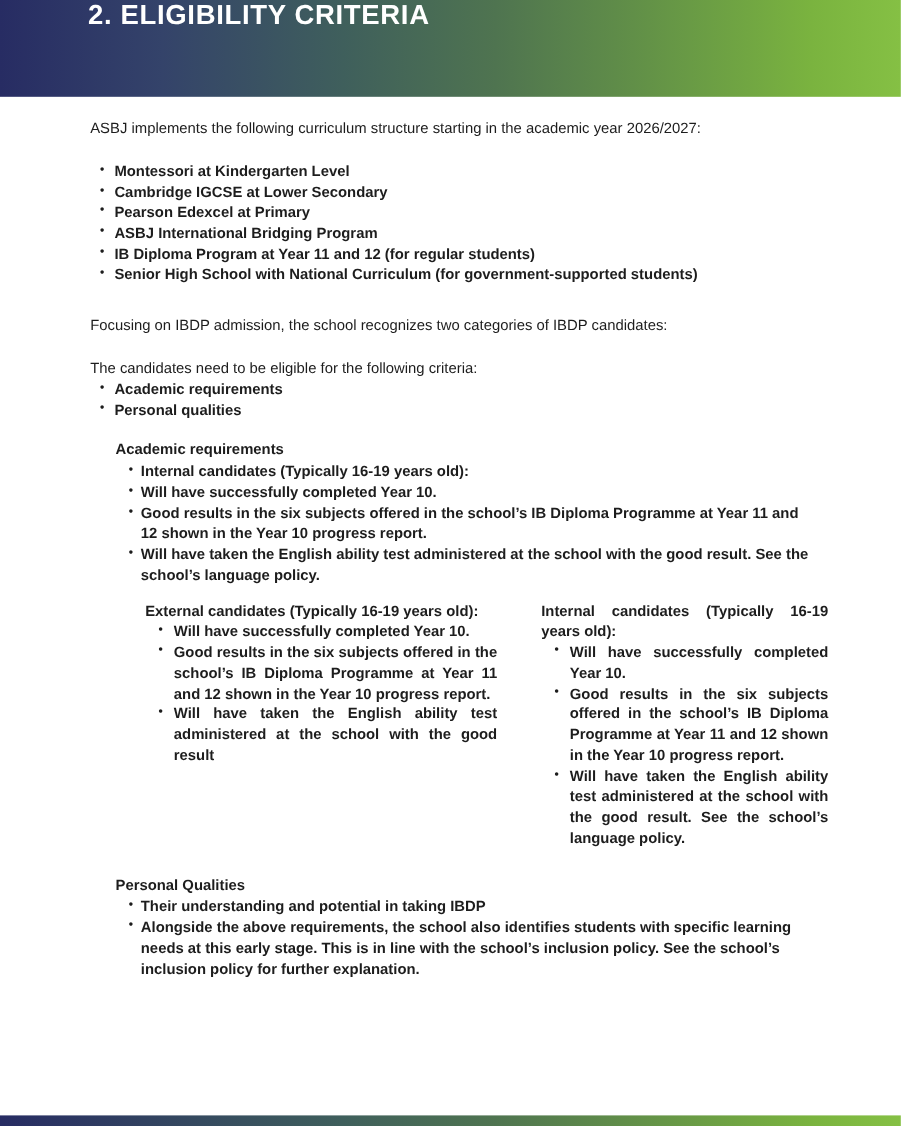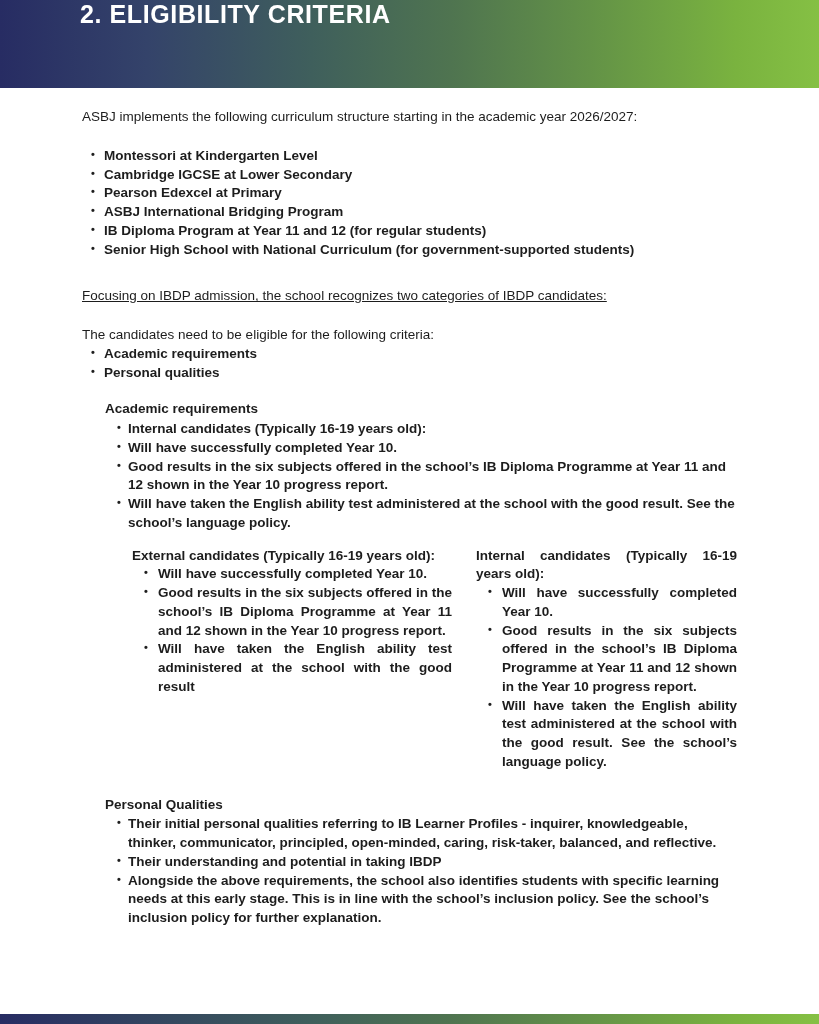--- a/index.html
+++ b/index.html
@@ -26,27 +26,27 @@
     font-size:13.5px;line-height:1.39;
   }
   p{margin:0;}
   ul{list-style:none;margin:0;padding:0;font-weight:bold;}
   li{position:relative;padding-left:22px;}
   li::before{
     content:"\2022";position:absolute;left:9px;top:0;
     font-size:11px;line-height:inherit;
   }
   .gap-top-20{margin-top:20px;}
-  .gap-top-28{margin-top:28px;text-decoration:underline;}
+  .gap-top-28{margin-top:28px;}
   .section{margin-left:23px;margin-top:18px;}
   .section-heading{font-weight:bold;margin:0 0 1px 0;}
   .section ul li{padding-left:23px;}
   .section ul li::before{left:12px;}
   .columns{
-    display:flex;gap:24px;
+    display:flex;gap:40px;
     margin-left:50px;margin-top:14px;
     width:605px;
   }
   .col{box-sizing:border-box;}
   .col-left{width:320px;flex:0 0 320px;}
   .col-right{width:261px;flex:0 0 261px;}
   .col-heading{font-weight:bold;margin:0;text-align:justify;}
   .col ul li{padding-left:26px;text-align:justify;}
   .col ul li::before{left:12px;}
   .personal{margin-top:24px;}
@@ -109,21 +109,20 @@
         <li>Will have successfully completed Year 10.</li>
         <li>Good results in the six subjects offered in the school’s IB Diploma Programme at Year 11 and 12 shown in the Year 10 progress report.</li>
         <li>Will have taken the English ability test administered at the school with the good result. See the school’s language policy.</li>
       </ul>
     </section>
   </div>
 
   <section class="section personal">
     <p class="section-heading">Personal Qualities</p>
     <ul>
-      <li>Their initial personal qualities referring to IB Learner Profiles - inquirer, knowledgeable, thinker, communicator, principled, open-minded, caring, risk-taker, balanced, and reflective.</li>
       <li>Their understanding and potential in taking IBDP</li>
       <li>Alongside the above requirements, the school also identifies students with specific learning needs at this early stage. This is in line with the school’s inclusion policy. See the school’s inclusion policy for further explanation.</li>
     </ul>
   </section>
 
 </main>
 
 <div class="footer-bar"></div>
 
 </body></html>

